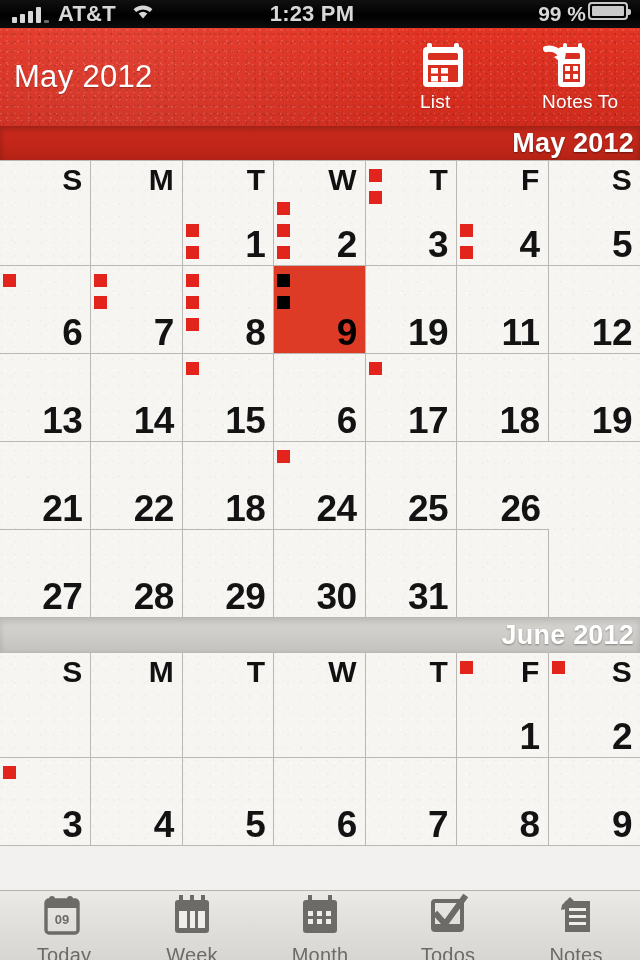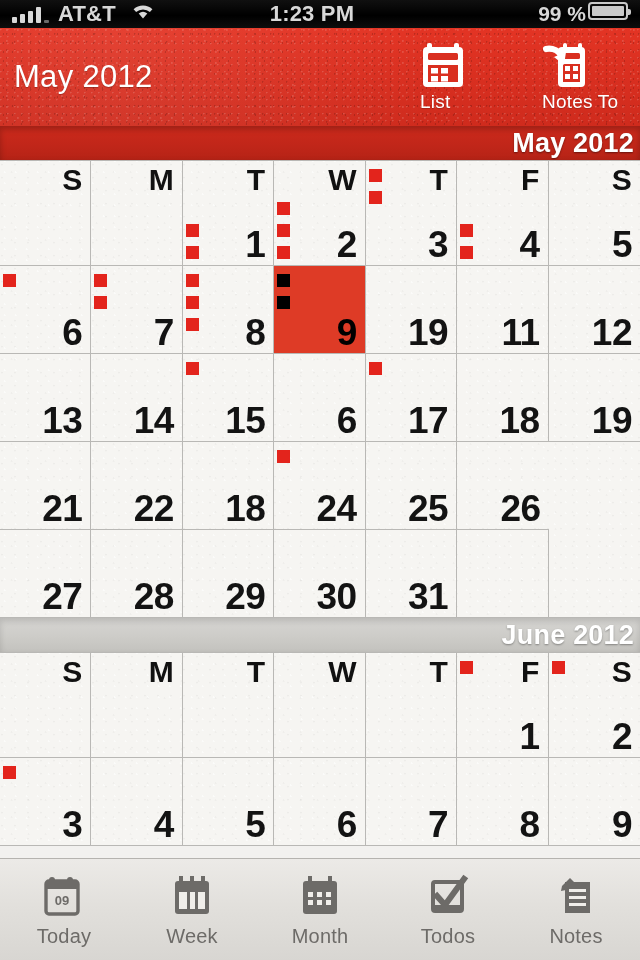--- a/index.html
+++ b/index.html
@@ -148,21 +148,21 @@
       radial-gradient(circle at 70% 66%, #000 0.6px, transparent 1px);
     background-size:8px 8px, 10px 10px;
   }
   .banner .txt {
     color:#fff; font-size:40px; font-style:italic; font-weight:bold;
     letter-spacing:-.3px; z-index:2; text-shadow:0 1px 2px rgba(0,0,0,.2);
   }
 
   
   .tabbar {
-    position:absolute; left:0; bottom:0; width:100%; height:102px;
+    position:absolute; left:0; bottom:0; width:100%; height:70px;
     background:linear-gradient(180deg,#eceae7 0%,#e2e0dc 45%,#d8d6d2 100%);
     border-top:1px solid #b5b3af;
     display:grid; grid-template-columns:repeat(5,1fr);
     z-index:6;
   }
   .tab {
     display:flex; flex-direction:column; align-items:center;
     justify-content:center; gap:3px; cursor:pointer;
   }
   .tab .lbl { font-size:20px; color:#6d6b68; letter-spacing:.2px; }

